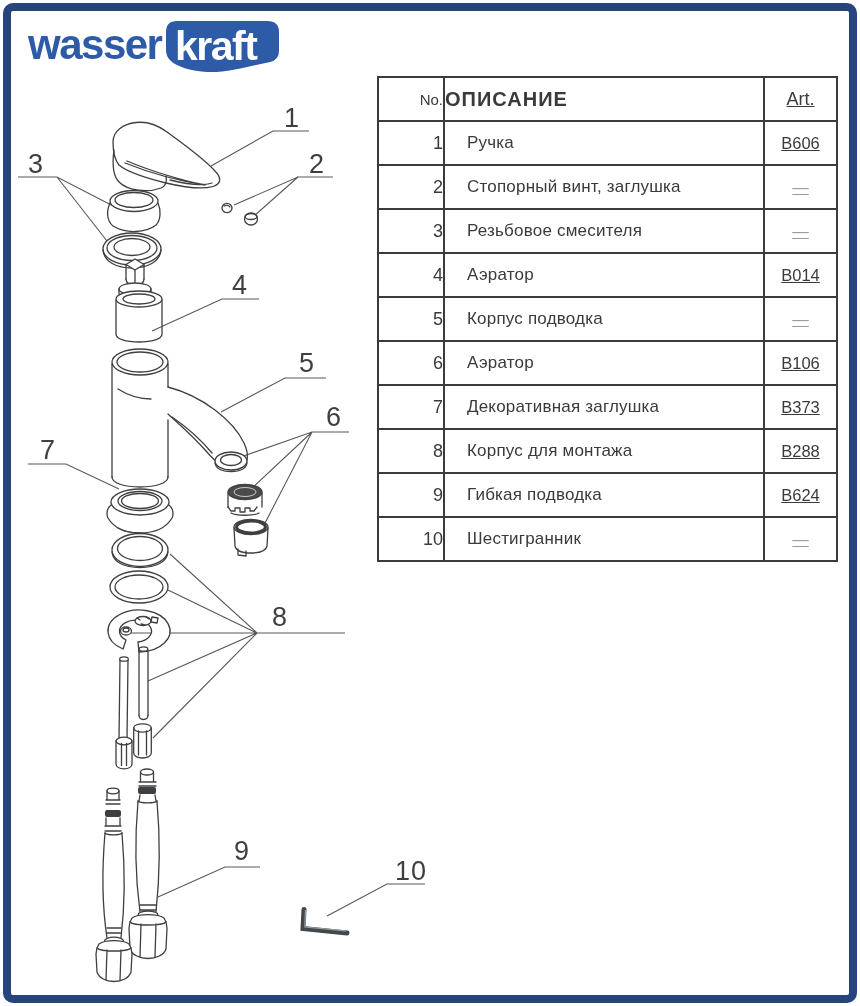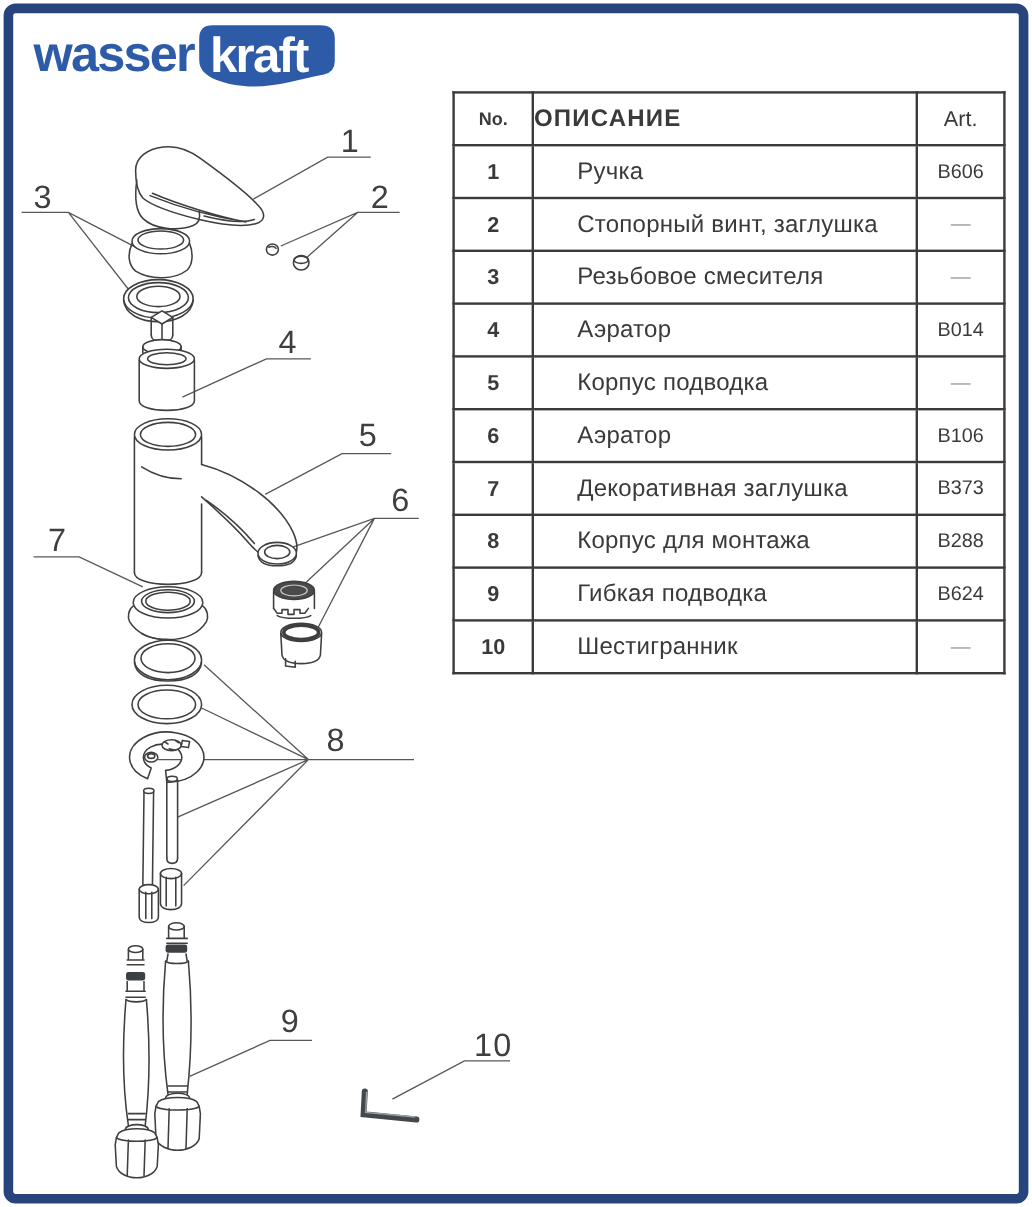--- a/index.html
+++ b/index.html
@@ -21,23 +21,23 @@
   .logo{position:absolute;left:28px;top:18px;display:flex;align-items:flex-start;}
   .logo-wasser{font-size:42px;font-weight:700;letter-spacing:-1.5px;
     color:var(--brand-blue);line-height:54px;text-align:center;}
   .logo-badge{margin-left:2px;}
 
   
   .parts-table{position:absolute;left:377px;top:76px;border-collapse:collapse;
     table-layout:fixed;width:453px;}
   .parts-table td{border:2px solid #3b3b3b;height:44px;vertical-align:middle;
     background:#fff;}
-  .col-no{width:66px;text-align:center;font-size:18px;font-weight:bold;}
-  .col-desc{width:320px;padding-left:36px;font-size:20px;letter-spacing:.2px;}
-  .col-art{width:73px;text-align:center;font-size:16.5px;}
+  .col-no{width:66px;text-align:right;font-size:18px;}
+  .col-desc{width:320px;padding-left:22px;font-size:17px;letter-spacing:.2px;}
+  .col-art{width:73px;text-align:center;font-size:16.5px;text-decoration:underline;}
   .hdr .col-no{font-size:15px;}
   .hdr .col-desc{padding-left:0;font-size:20px;letter-spacing:1px;font-weight:bold;}
   .hdr .col-art{font-size:18px;}
   .dash{color:var(--dash-color);}
 
   
   svg.diagram{position:absolute;left:0;top:0;}
   .ln{stroke:var(--line-color);stroke-width:1.3;fill:none;
     stroke-linecap:round;stroke-linejoin:round;}
   .lnf{stroke:var(--line-color);stroke-width:1.3;fill:#fff;

